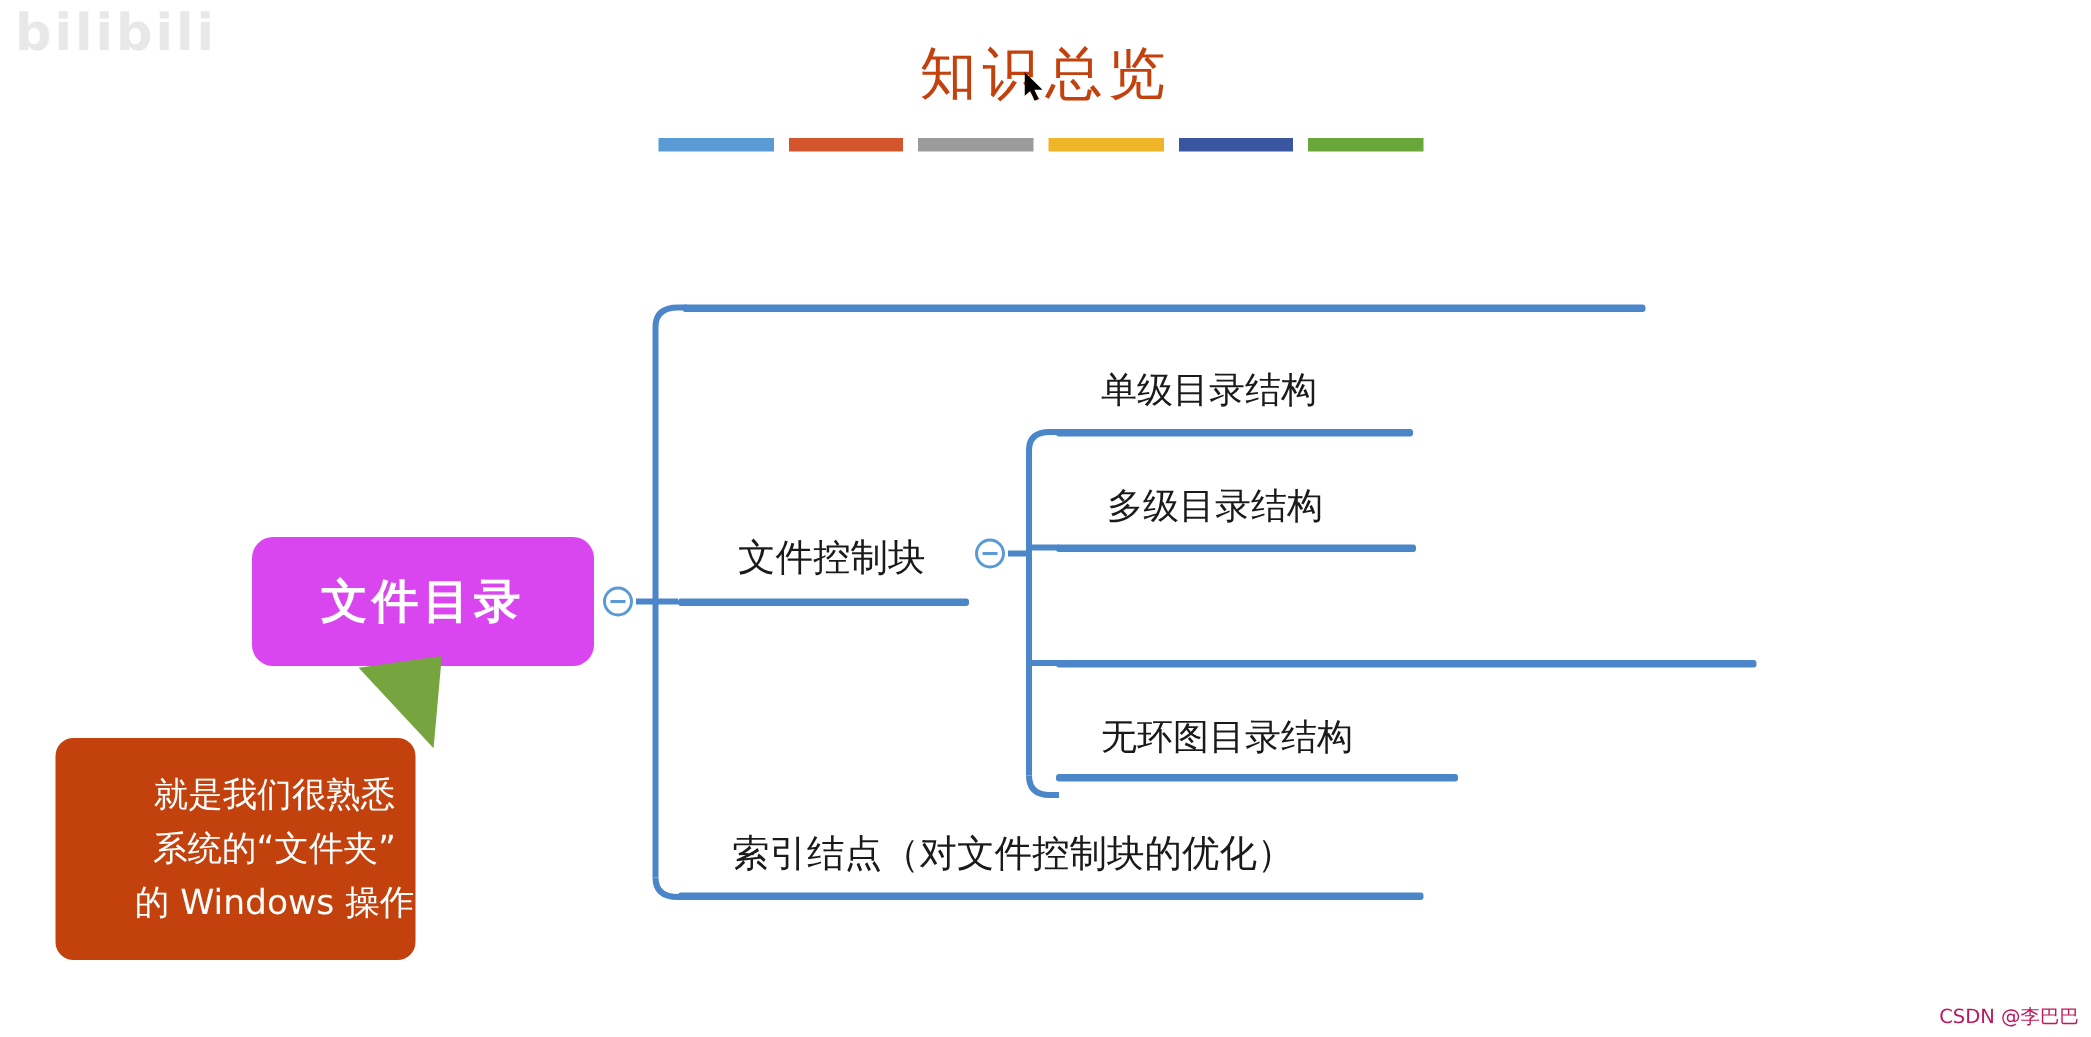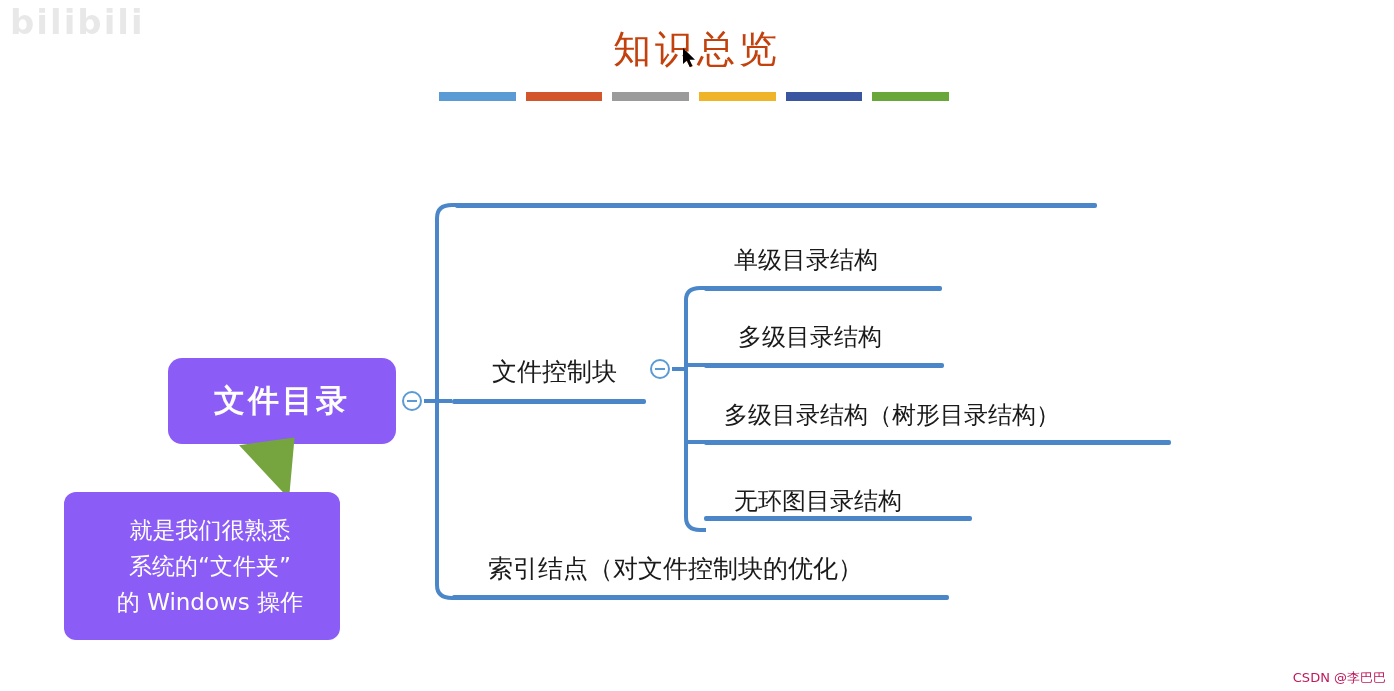--- a/index.html
+++ b/index.html
@@ -60,21 +60,21 @@
     display: block;
   }
 
   
   .root-node {
     position: absolute;
     left: 168px;
     top: 358px;
     width: 228px;
     height: 86px;
-    background: #8b5cf6;
+    background: #d946ef;
     border-radius: 14px;
     color: #ffffff;
     font-size: 31px;
     letter-spacing: 3px;
     display: flex;
     align-items: center;
     justify-content: center;
     font-family: "DejaVu Sans", sans-serif;
     font-weight: bold;
   }
@@ -125,25 +125,25 @@
   .node-bar {
     position: absolute;
     height: 5px;
     background: #4a86c8;
     border-radius: 2px;
   }
 
   
   .callout {
     position: absolute;
-    left: 64px;
+    left: 37px;
     top: 492px;
-    width: 276px;
+    width: 240px;
     height: 148px;
-    background: #8b5cf6;
+    background: #c2410c;
     border-radius: 12px;
   }
   .callout-text {
     position: absolute;
     left: 0; top: 0;
     width: 292px;
     height: 148px;
     display: flex;
     flex-direction: column;
     align-items: center;
@@ -234,24 +234,23 @@
 
   <div class="node-label lvl1" style="left:488px; top:552px;">索引结点（对文件控制块的优化）</div>
   <div class="node-bar" style="left:452px; top:595px; width:497px;"></div>
 
   <div class="node-label lvl2" style="left:734px; top:244px;">单级目录结构</div>
   <div class="node-bar" style="left:704px; top:286px; width:238px;"></div>
 
   <div class="node-label lvl2" style="left:738px; top:321px;">多级目录结构</div>
   <div class="node-bar" style="left:704px; top:363px; width:240px;"></div>
 
-  <div class="node-label lvl2" style="left:724px; top:399px;">多级目录结构（树形目录结构）</div>
   <div class="node-bar" style="left:704px; top:440px; width:467px;"></div>
 
-  <div class="node-label lvl2" style="left:734px; top:485px;">无环图目录结构</div>
+  <div class="node-label lvl2" style="left:734px; top:475px;">无环图目录结构</div>
   <div class="node-bar" style="left:704px; top:516px; width:268px;"></div>
 
   <div class="callout-tail"></div>
   <div class="callout">
     <div class="callout-text">
       <span>就是我们很熟悉</span>
       <span>系统的“文件夹”</span>
       <span>的 Windows 操作</span>
     </div>
   </div>

